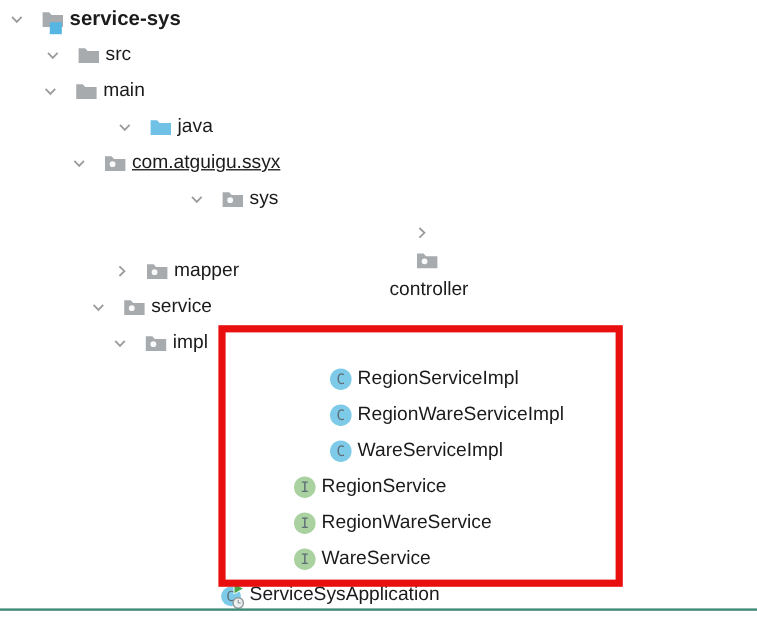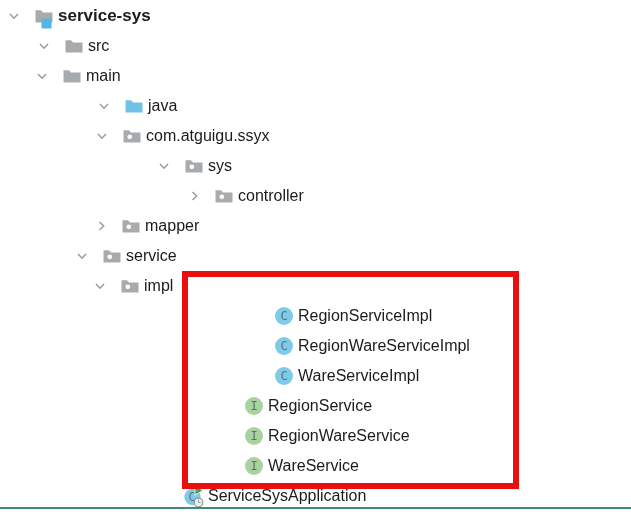--- a/index.html
+++ b/index.html
@@ -129,21 +129,21 @@
           <polyline points="2,4 6,8.2 10,4" fill="none" stroke="#9b9b9b" stroke-width="1.5"></polyline>
         </svg>
       </span>
     <span class="icon-slot">
         <svg width="20" height="20" viewBox="0 0 20 20">
           <path d="M1.5 16.5 V4.2 H7 l2 2.4 h9.5 V16.5 Z" fill="#70c1e6"></path>
         </svg>
       </span>
     <span class="label">java</span>
   </div>
-    <div class="row" style="padding-left: 96px;">
+    <div class="row" style="padding-left: 60px; text-decoration: underline;">
     <span class="chevron-slot">
         <svg width="12" height="12" viewBox="0 0 12 12">
           <polyline points="2,4 6,8.2 10,4" fill="none" stroke="#9b9b9b" stroke-width="1.5"></polyline>
         </svg>
       </span>
     <span class="icon-slot">
         <svg width="20" height="20" viewBox="0 0 20 20">
           <path d="M1.5 16.5 V4.2 H7 l2 2.4 h9.5 V16.5 Z" fill="#a8abae"></path>
           <circle cx="7.8" cy="10.8" r="2.4" fill="#fafafa"></circle>
         </svg>
@@ -157,21 +157,21 @@
         </svg>
       </span>
     <span class="icon-slot">
         <svg width="20" height="20" viewBox="0 0 20 20">
           <path d="M1.5 16.5 V4.2 H7 l2 2.4 h9.5 V16.5 Z" fill="#a8abae"></path>
           <circle cx="7.8" cy="10.8" r="2.4" fill="#fafafa"></circle>
         </svg>
       </span>
     <span class="label">sys</span>
   </div>
-    <div class="row" style="padding-left: 188px;">
+    <div class="row" style="padding-left: 188px; flex-direction: column;">
     <span class="chevron-slot">
         <svg width="12" height="12" viewBox="0 0 12 12">
           <polyline points="4.5,2 8.7,6 4.5,10" fill="none" stroke="#9b9b9b" stroke-width="1.5"></polyline>
         </svg>
       </span>
     <span class="icon-slot">
         <svg width="20" height="20" viewBox="0 0 20 20">
           <path d="M1.5 16.5 V4.2 H7 l2 2.4 h9.5 V16.5 Z" fill="#a8abae"></path>
           <circle cx="7.8" cy="10.8" r="2.4" fill="#fafafa"></circle>
         </svg>

